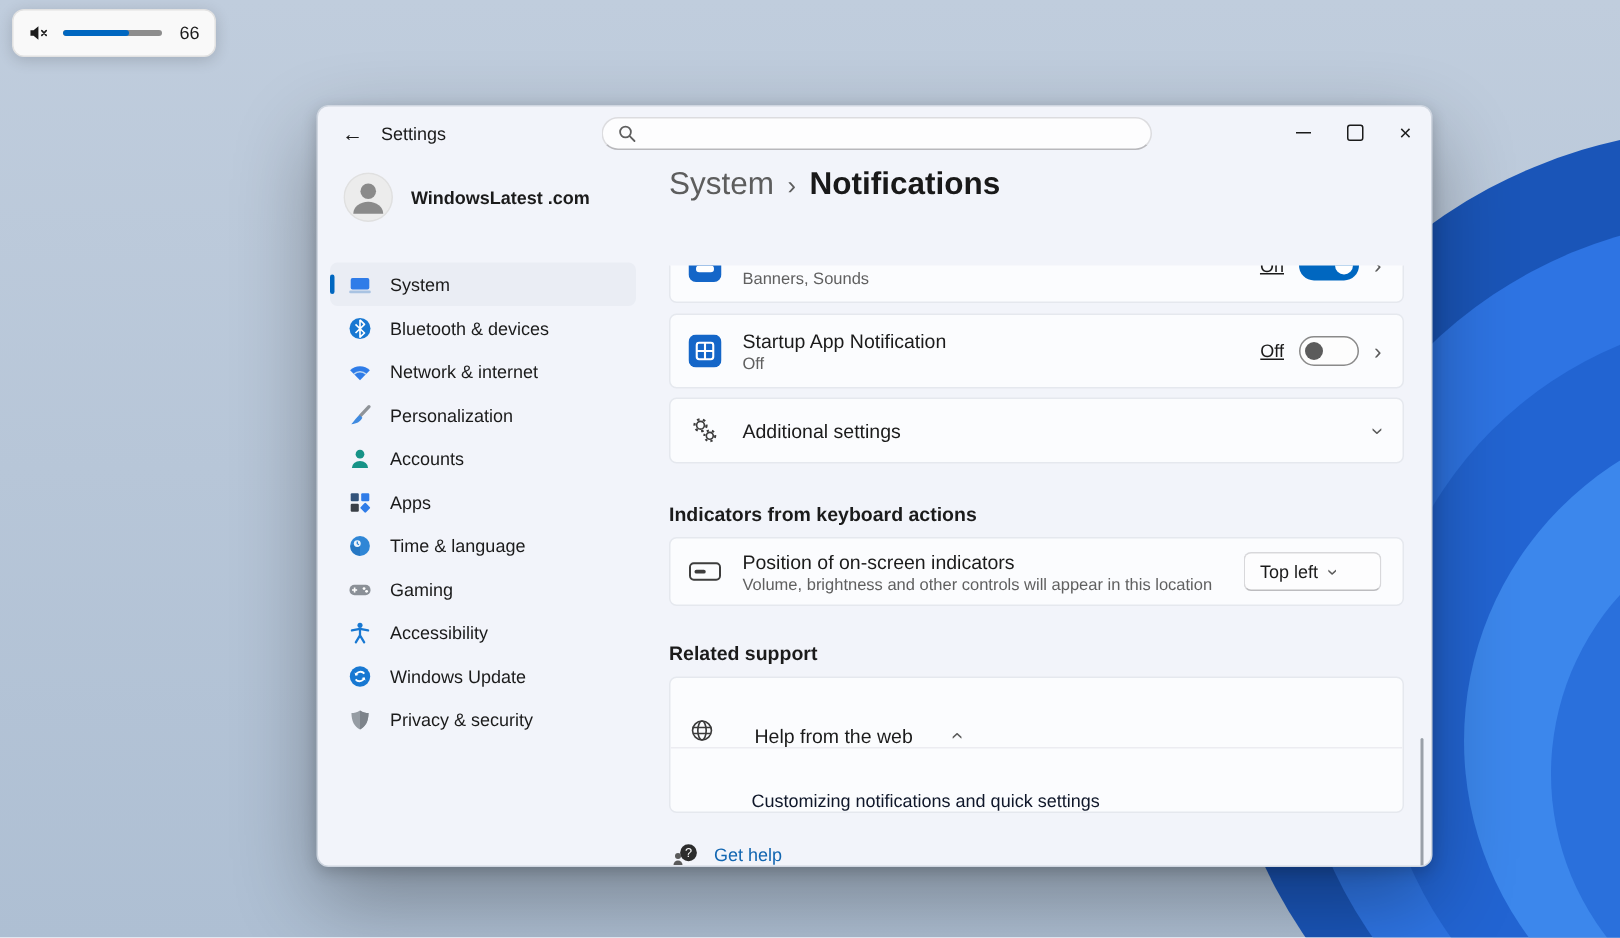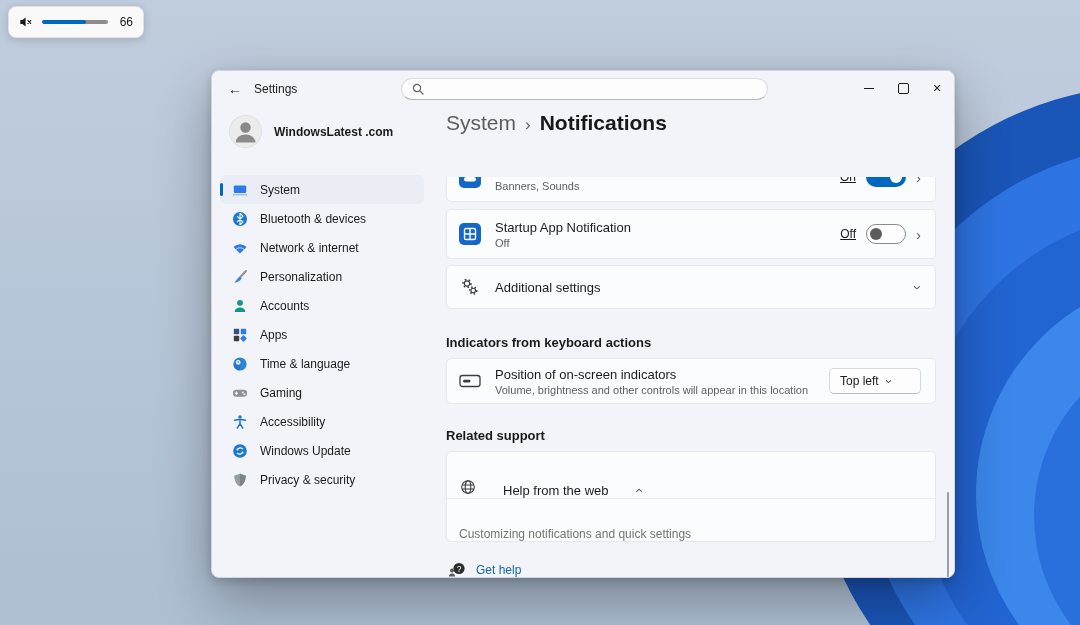--- a/index.html
+++ b/index.html
@@ -73,21 +73,21 @@
   .chev.down{display:inline-block;transform:rotate(90deg);}
   .chev.up{display:inline-block;transform:rotate(-90deg);}
   .section-hdr{font-size:13px;font-weight:bold;color:#1b1b1b;}
   .select{min-width:92px;height:26px;background:#fdfdfe;border:1px solid #d8d8db;border-bottom-color:#bcbcbf;
     border-radius:5px;display:flex;align-items:center;
     padding:0 10px;box-sizing:border-box;gap:8px;}
   .select .val{font-size:12px;color:#1b1b1b;}
   .group{background:#fbfcfe;border:1px solid #e5e8ee;border-radius:5px;overflow:hidden;}
   .group-row{display:flex;align-items:flex-end;padding:0 14px 0 12px;gap:26px;}
   .divider{height:1px;background:#ececf1;}
-  .weblink{font-size:12px;color:#737373;}
+  .weblink{font-size:12px;color:#0f172a;margin-left:42px;}
   .footer-link{display:flex;align-items:center;gap:10px;height:24px;margin-left:2px;}
   .footer-link .lbl{font-size:12px;color:#1266b1;}
   .scrollthumb{position:absolute;right:5px;top:385px;width:2px;height:105px;background:#9aa0a8;border-radius:2px;}
   .icon-sq{width:22px;height:22px;flex:0 0 22px;display:flex;align-items:center;justify-content:center;}
 </style>
 </head>
 <body>
 
 <div class="desktop">
 

